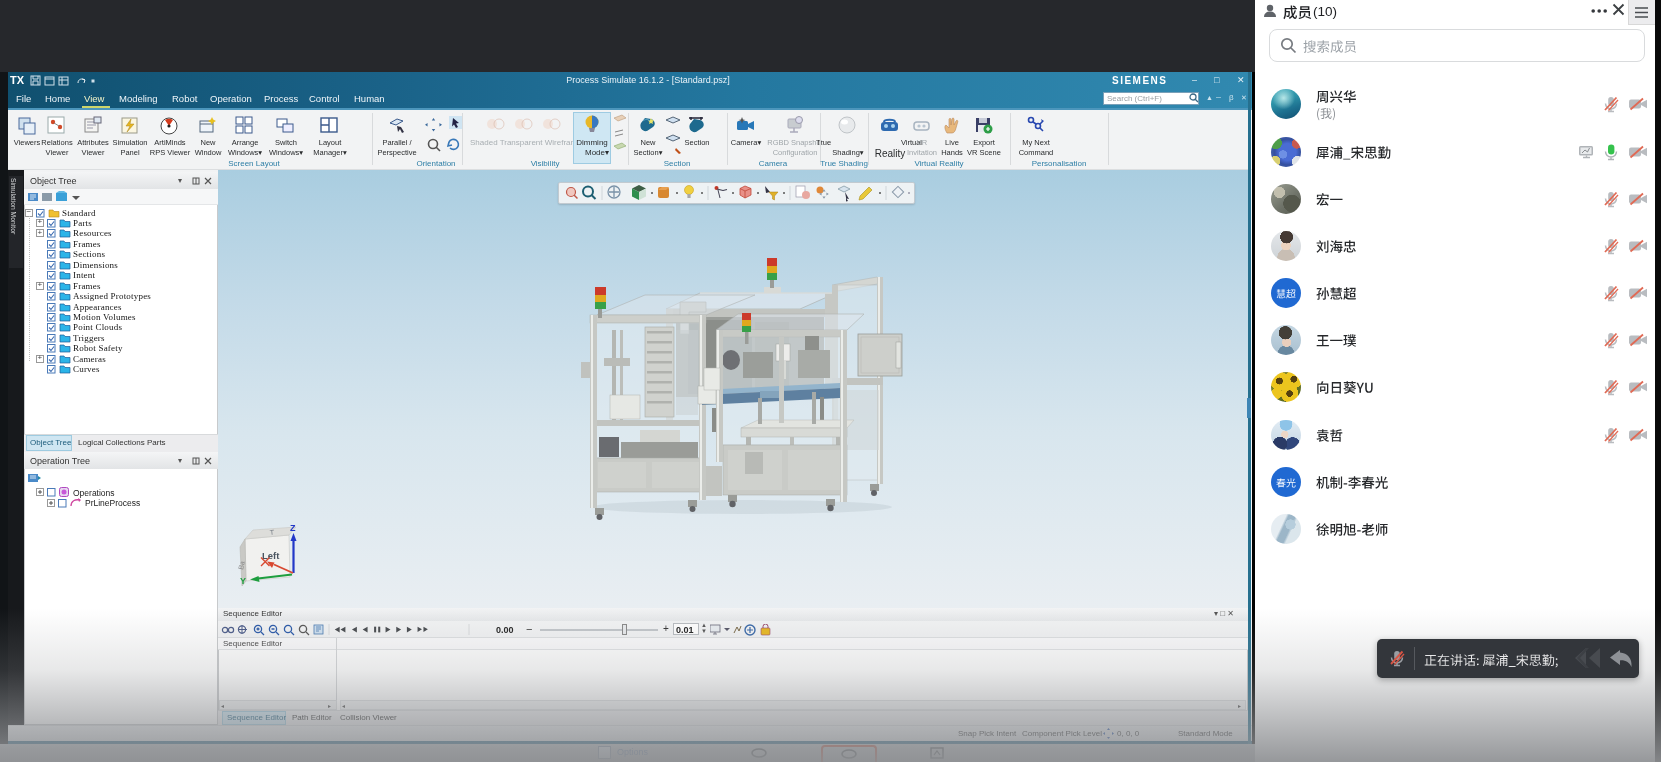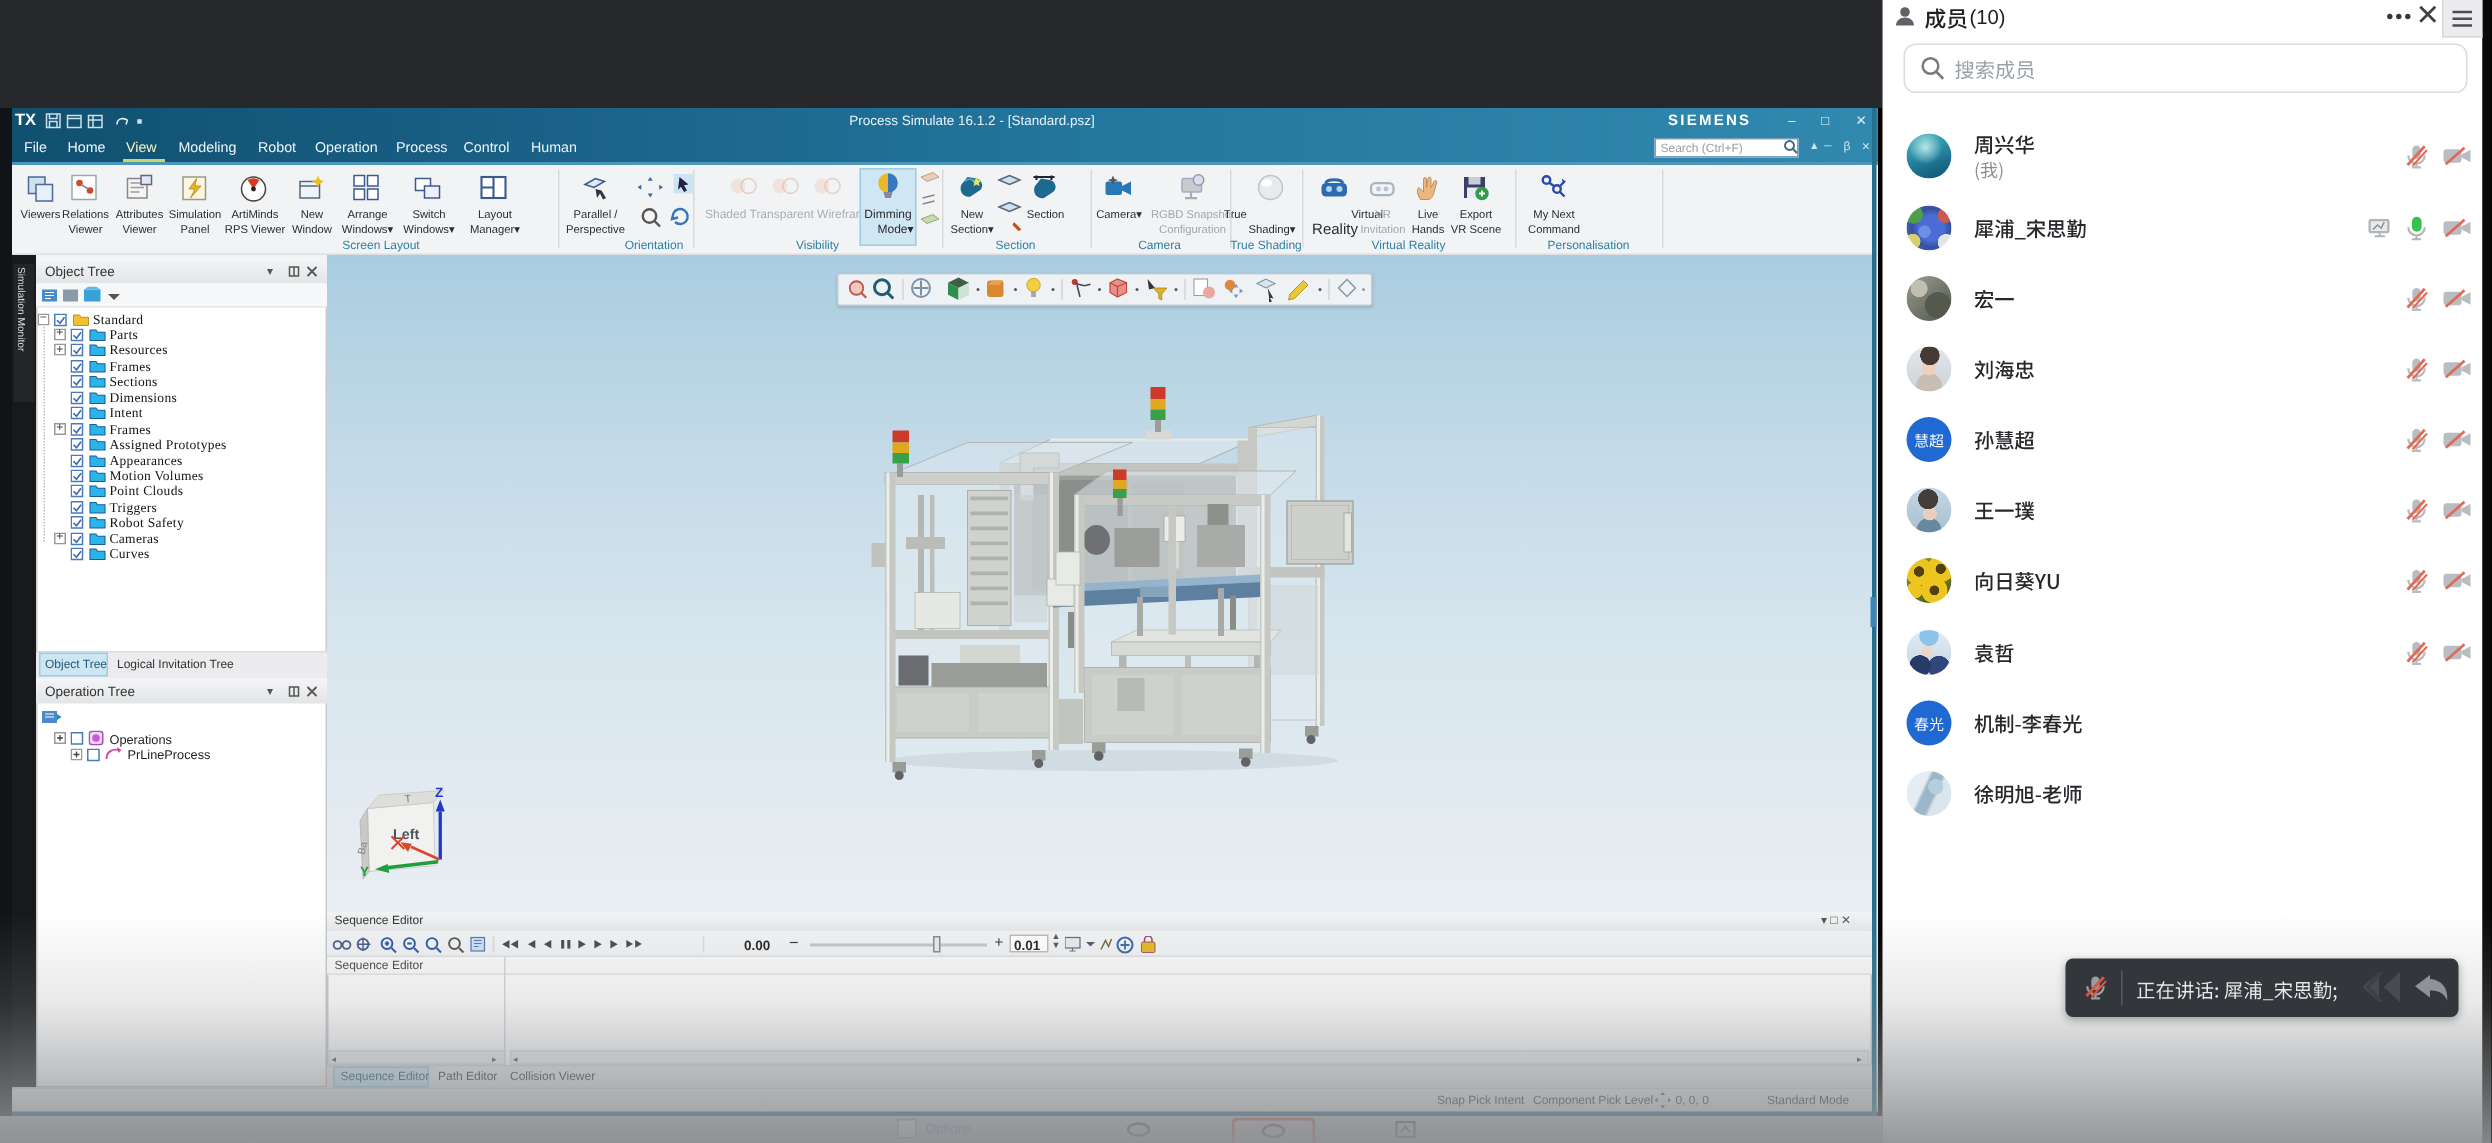--- a/index.html
+++ b/index.html
@@ -426,21 +426,21 @@
       <path d="M2 4.5l2 2 3-4" fill="none" stroke="#3a6ab0" stroke-width="1.1"></path>
     </svg>
 <svg class="abs" style="left:59px;top:364.24999999999983px" width="12" height="10">
       <path d="M1 2h4l1 1.5h5V9H1z" fill="#2ab4e8" stroke="#1a5c9a" stroke-width="0.7"></path>
     </svg>
 <div class="abs" style="left:73px;top:364.24999999999983px;font-family:&quot;Liberation Serif&quot;,serif;font-size:9px;color:#151515;letter-spacing:0.2px">Curves</div>
 <div class="abs" style="left:29px;top:216px;width:1px;height:145px;border-left:1px dotted #bbb"></div>
 <div class="abs" style="left:24px;top:434px;width:194px;height:18px;background:#ececee;border-top:1px solid #d8dadc"></div>
 <div class="abs" style="left:26px;top:435px;width:46px;height:16px;background:#cfe6f2;border:1px solid #9ecbe0"></div>
 <div class="abs" style="left:30px;top:438px;font-size:8px;color:#1a5a7a">Object Tree</div>
-<div class="abs" style="left:78px;top:438px;font-size:8px;color:#333">Logical Invitation Tree</div>
+<div class="abs" style="left:78px;top:438px;font-size:8px;color:#333">Logical Collections Parts</div>
 <div class="abs" style="left:24px;top:452px;width:194px;height:273px;background:#fff;border:1px solid #c8cacc"></div>
 <div class="abs" style="left:24px;top:452px;width:194px;height:17px;background:linear-gradient(180deg,#f4f5f6,#e2e4e6)"></div>
 <div class="abs" style="left:30px;top:456px;font-size:9px;color:#333">Operation Tree</div>
 <div class="abs" style="left:178px;top:456px;font-size:8px;color:#555">▾</div>
     <svg class="abs" style="left:192px;top:457px" width="8" height="8">
       <rect x="1" y="1" width="6" height="6" fill="none" stroke="#555"></rect>
       <path d="M4 1v6" stroke="#555"></path>
     </svg>
     <svg class="abs" style="left:204px;top:457px" width="8" height="8">
       <path d="M1 1l6 6M7 1L1 7" stroke="#555" stroke-width="1.2"></path>

